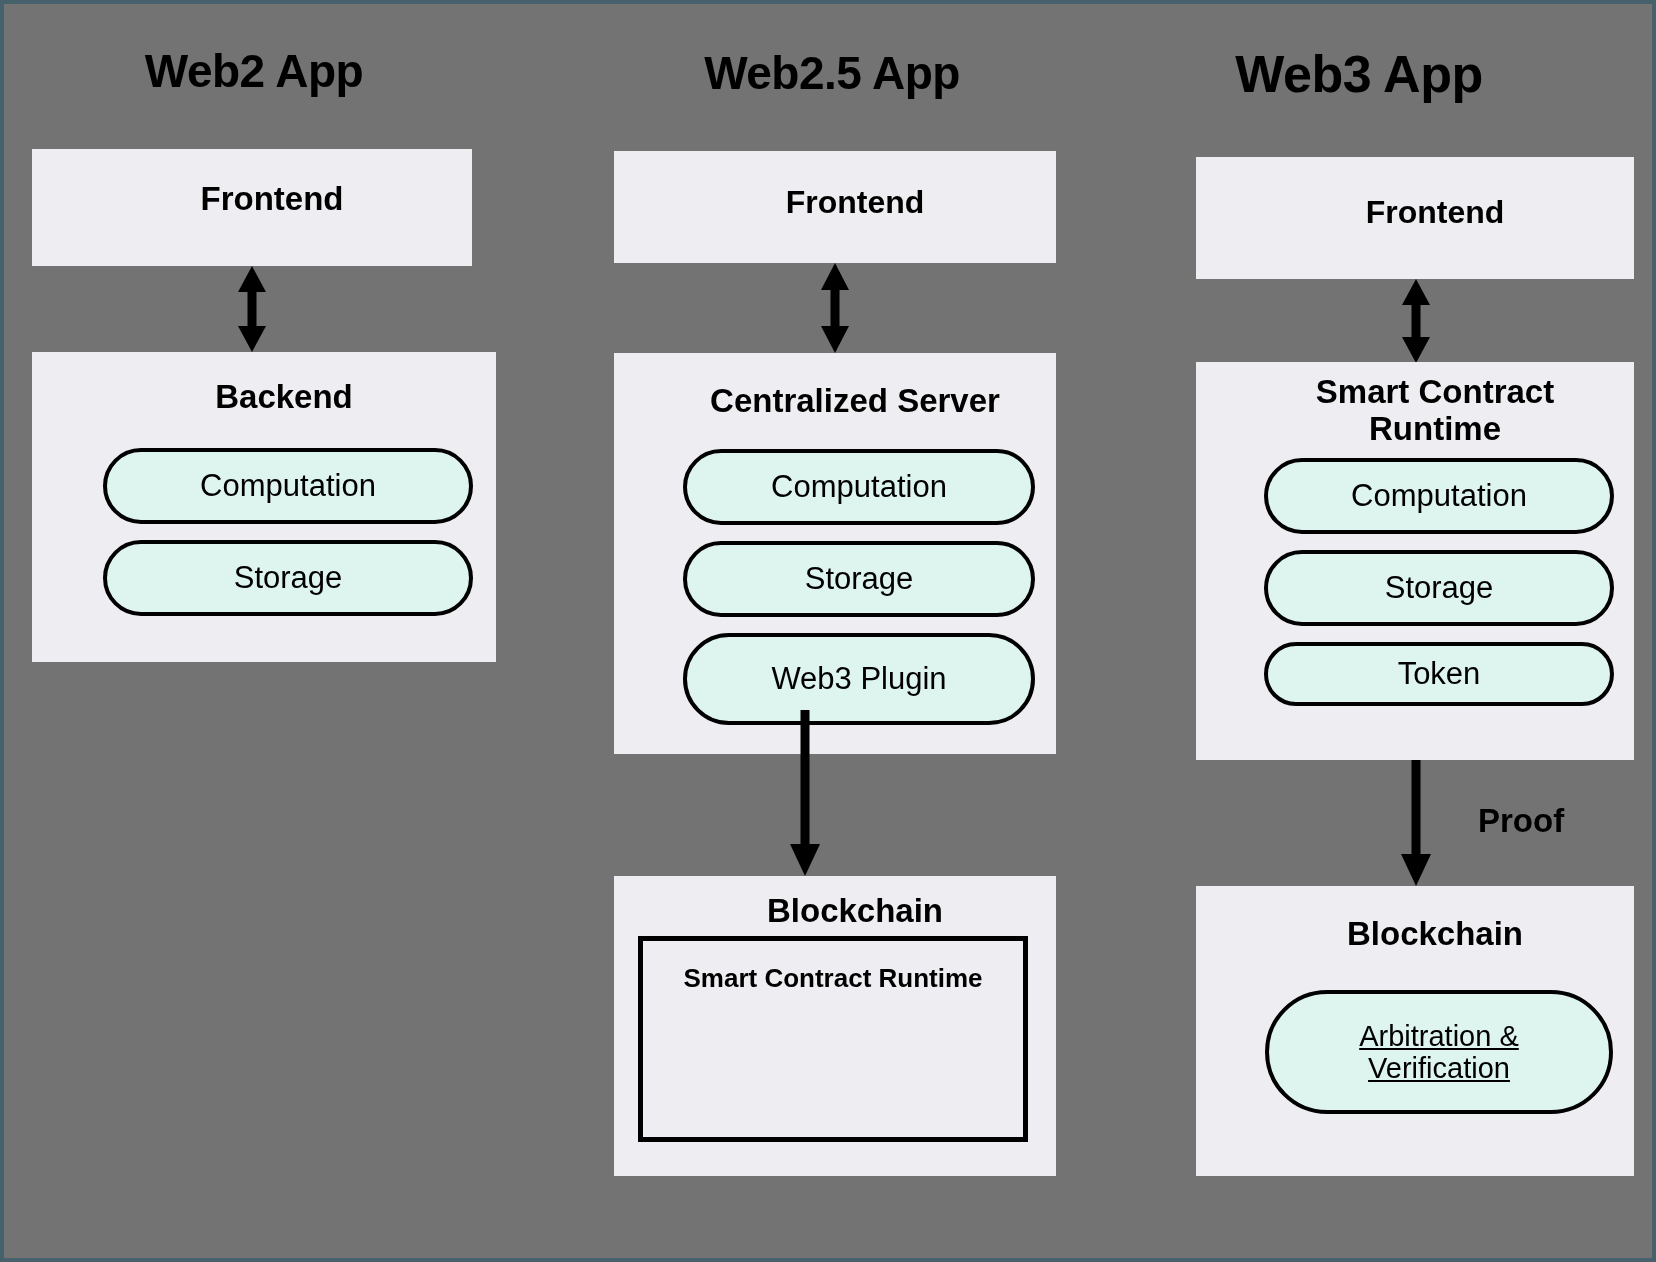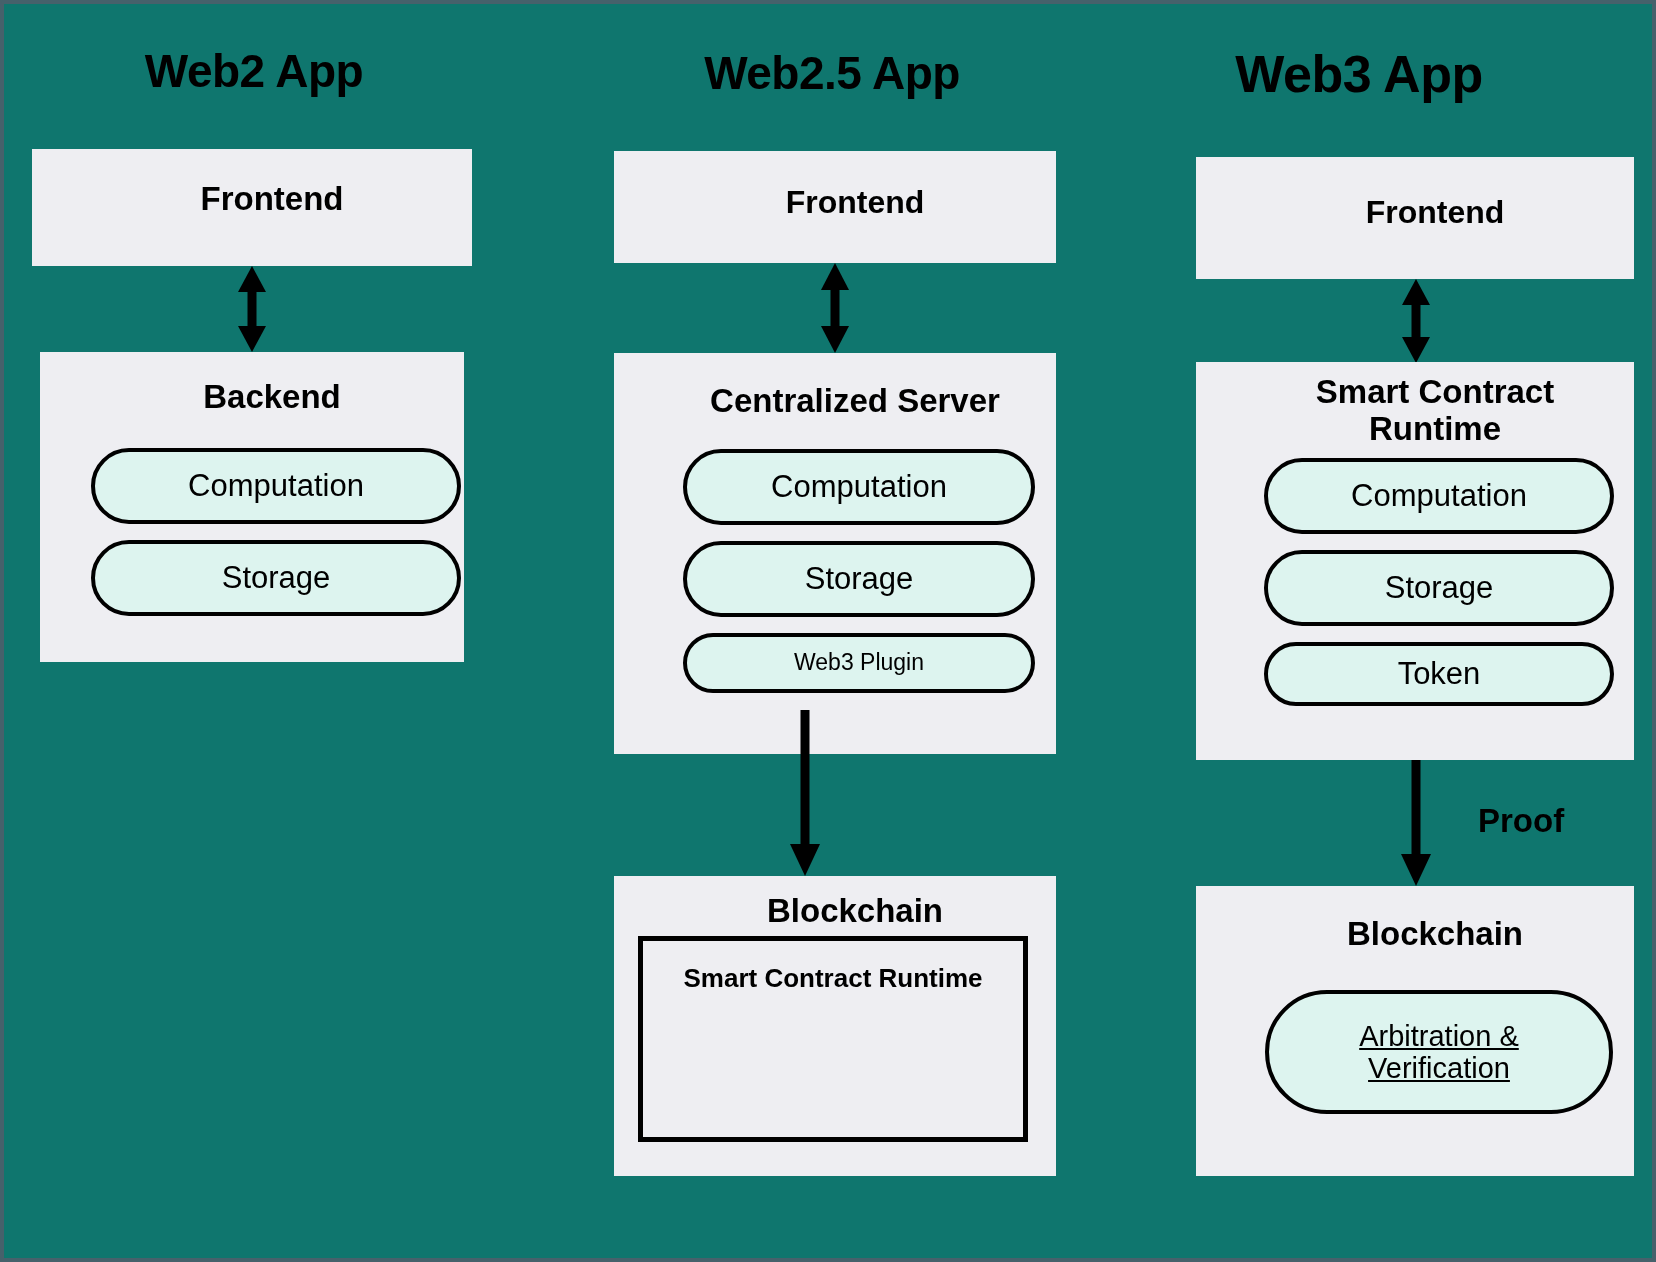--- a/index.html
+++ b/index.html
@@ -13,21 +13,21 @@
     font-family: "Liberation Sans", sans-serif;
     overflow: hidden;
   }
 
   #canvas {
     position: relative;
     width: 1656px;
     height: 1262px;
     box-sizing: border-box;
     border: 4px solid #46616b;
-    background: #0f766e;
+    background: #737373;
   }
 
   .col {
     position: absolute;
     top: 0;
     height: 1262px;
   }
 
   .col-title {
     position: absolute;
@@ -112,21 +112,21 @@
     <div class="panel" style="left:28px; top:145px; width:440px; height:117px;">
       <div class="panel-title" style="position:absolute; left:0; width:100%; top:32px; font-size:33px;">Frontend</div>
     </div>
 
     <svg class="arrow" style="left:206px; top:262px; width:84px; height:86px;" viewBox="0 0 84 86">
       <line x1="42" y1="14" x2="42" y2="72" stroke="#000" stroke-width="9"></line>
       <polygon points="42,0 28,26 56,26" fill="#000"></polygon>
       <polygon points="42,86 28,60 56,60" fill="#000"></polygon>
     </svg>
 
-    <div class="panel" style="left:28px; top:348px; width:424px; height:310px;margin-left:8px;">
+    <div class="panel" style="left:28px; top:348px; width:464px; height:310px;">
       <div class="panel-title" style="position:absolute; left:0; width:100%; top:27px; font-size:33px;">Backend</div>
 
       <div class="pill-wrap" style="top:96px; gap:16px;">
         <div class="pill" style="width:370px; height:76px; font-size:31px;">
           <span>Computation</span>
         </div>
         <div class="pill" style="width:370px; height:76px; font-size:31px;">
           <span>Storage</span>
         </div>
       </div>
@@ -150,21 +150,21 @@
     <div class="panel" style="left:58px; top:349px; width:442px; height:401px;">
       <div class="panel-title" style="position:absolute; left:0; width:100%; top:30px; font-size:33px;">Centralized Server</div>
 
       <div class="pill-wrap" style="top:96px; gap:16px;">
         <div class="pill" style="width:352px; height:76px; font-size:31px;">
           <span>Computation</span>
         </div>
         <div class="pill" style="width:352px; height:76px; font-size:31px;">
           <span>Storage</span>
         </div>
-        <div class="pill" style="width:352px; height:60px; font-size:23px;">
+        <div class="pill" style="width:352px; height:92px; font-size:31px;">
           <span>Web3 Plugin</span>
         </div>
       </div>
     </div>
 
     <svg class="arrow" style="left:207px; top:706px; width:84px; height:166px;" viewBox="0 0 84 166">
       <line x1="42" y1="0" x2="42" y2="140" stroke="#000" stroke-width="9"></line>
       <polygon points="42,166 27,134 57,134" fill="#000"></polygon>
     </svg>
 

